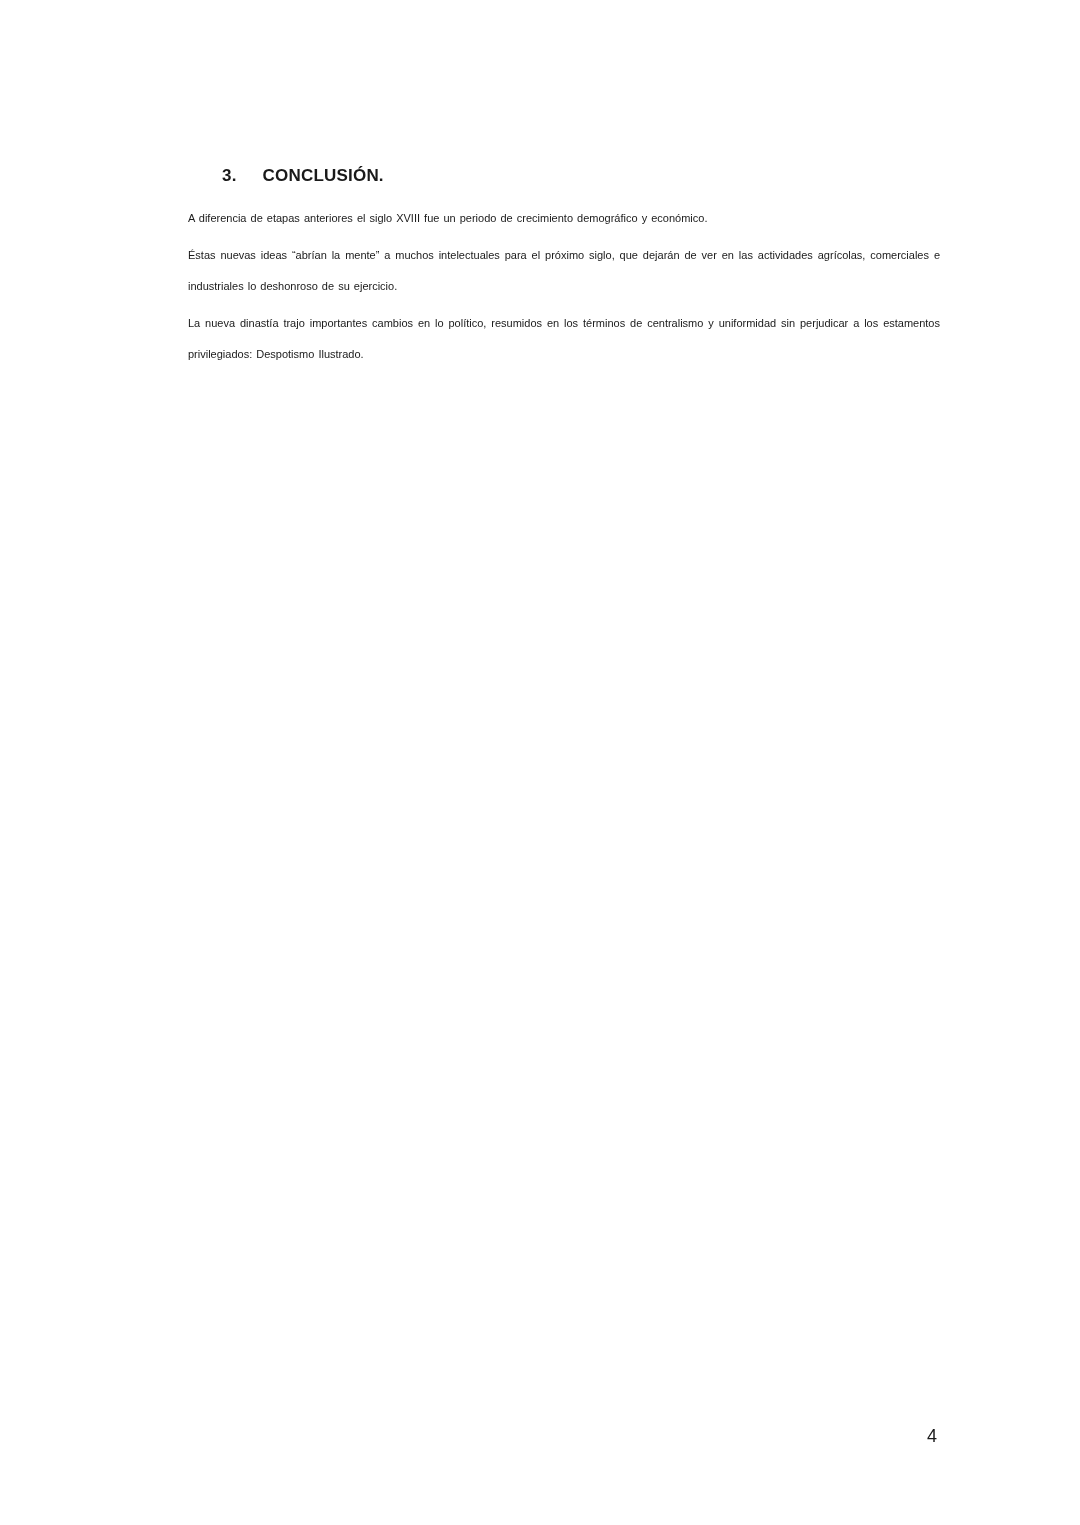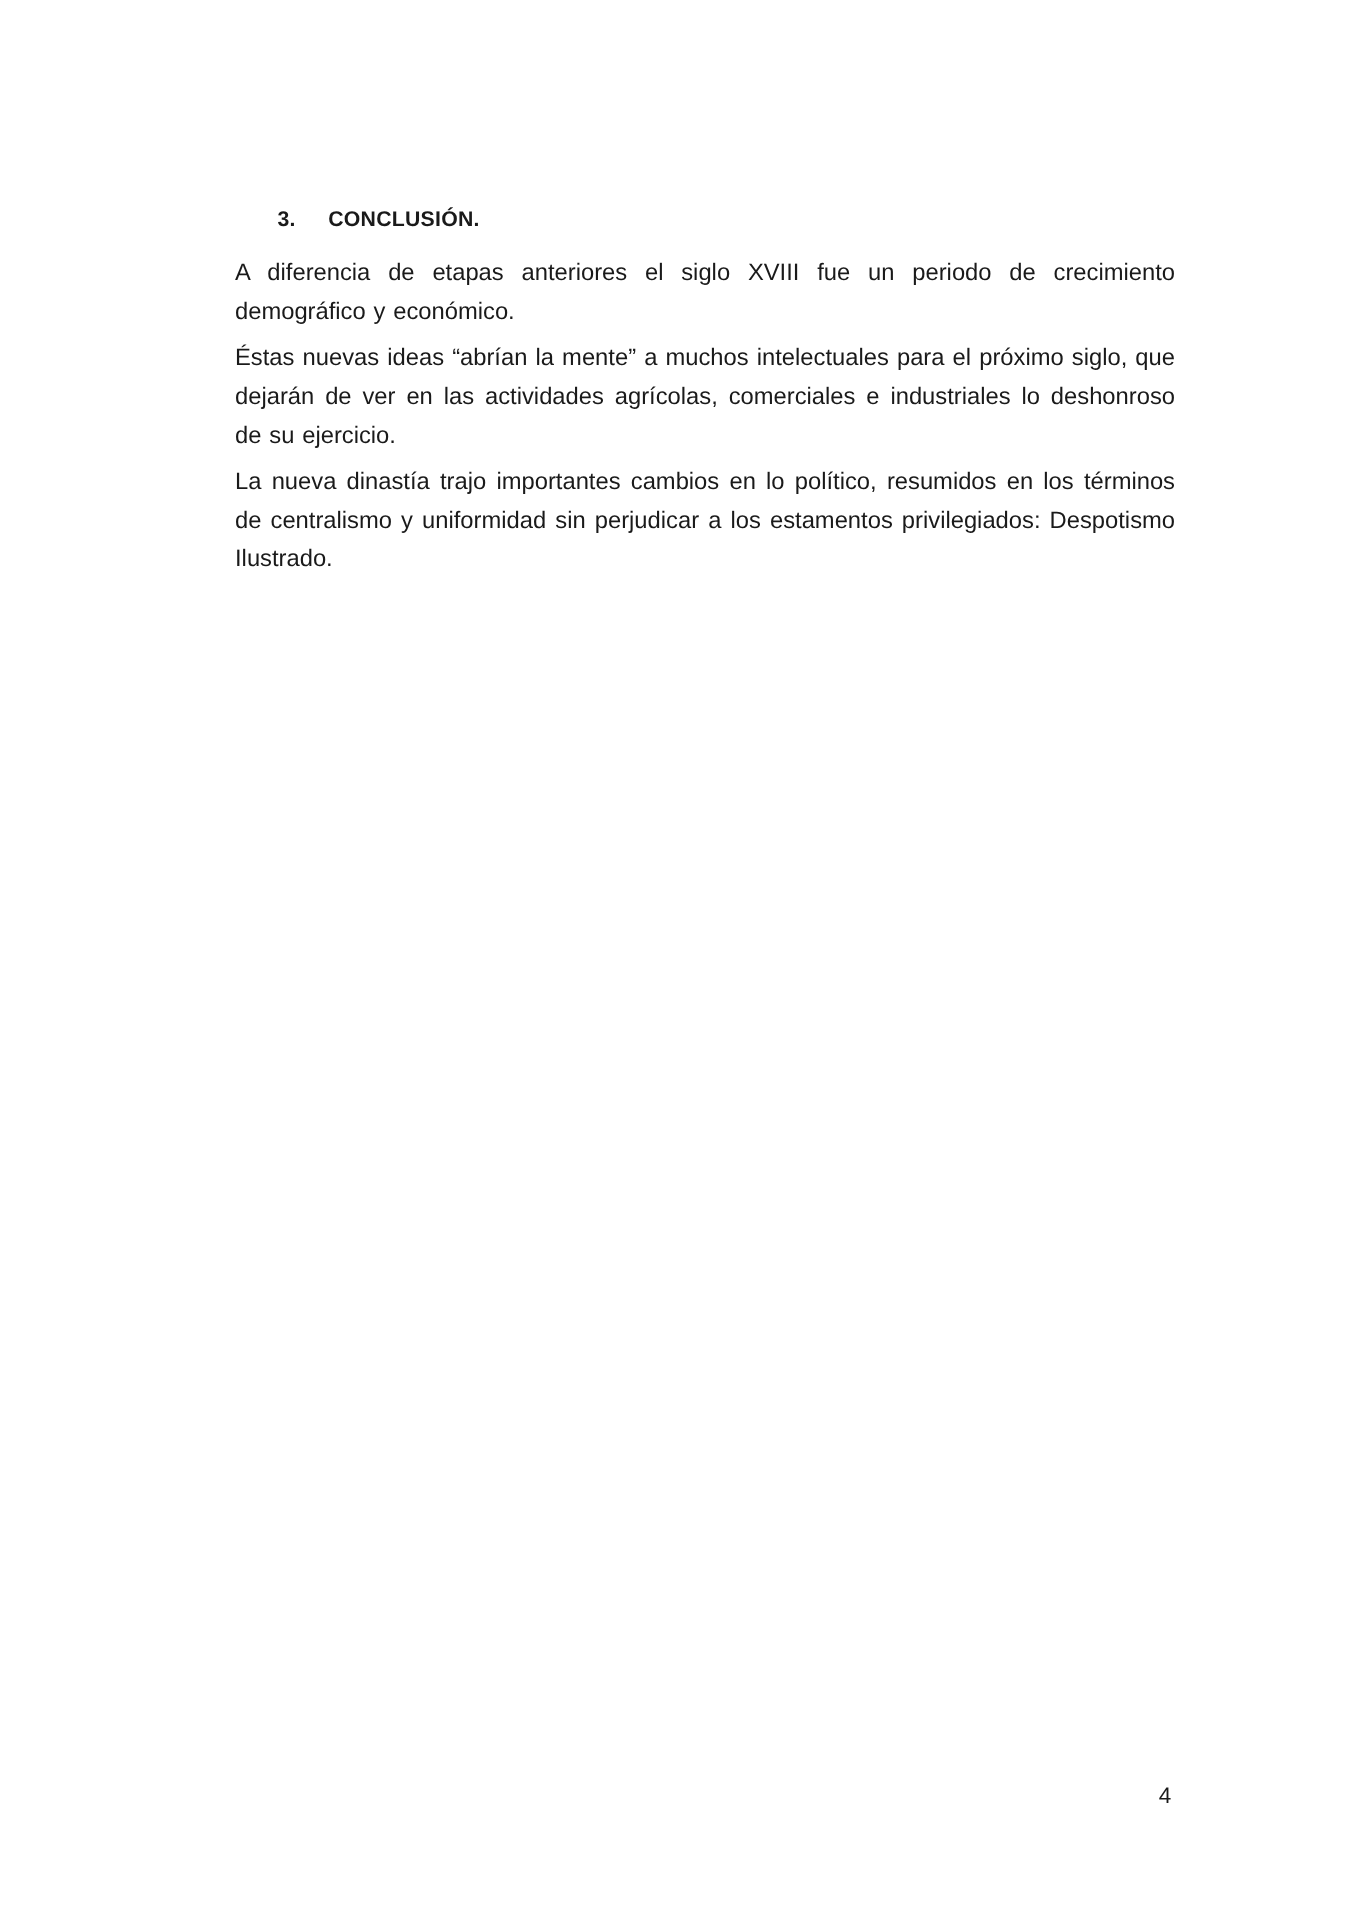--- a/index.html
+++ b/index.html
@@ -26,21 +26,21 @@
     font-weight: bold;
     line-height: 31px;
     padding-left: 34px;
     letter-spacing: 0.2px;
   }
   .heading .heading-number {
     display: inline-block;
     margin-right: 20px;
   }
   .body-text p {
-    font-size: 19px;
+    font-size: 11px;
     line-height: 31px;
     text-align: justify;
     word-spacing: 1px;
   }
   .page-number {
     position: absolute;
     right: 155px;
     bottom: 92px;
     font-size: 18px;
     line-height: 18px;

